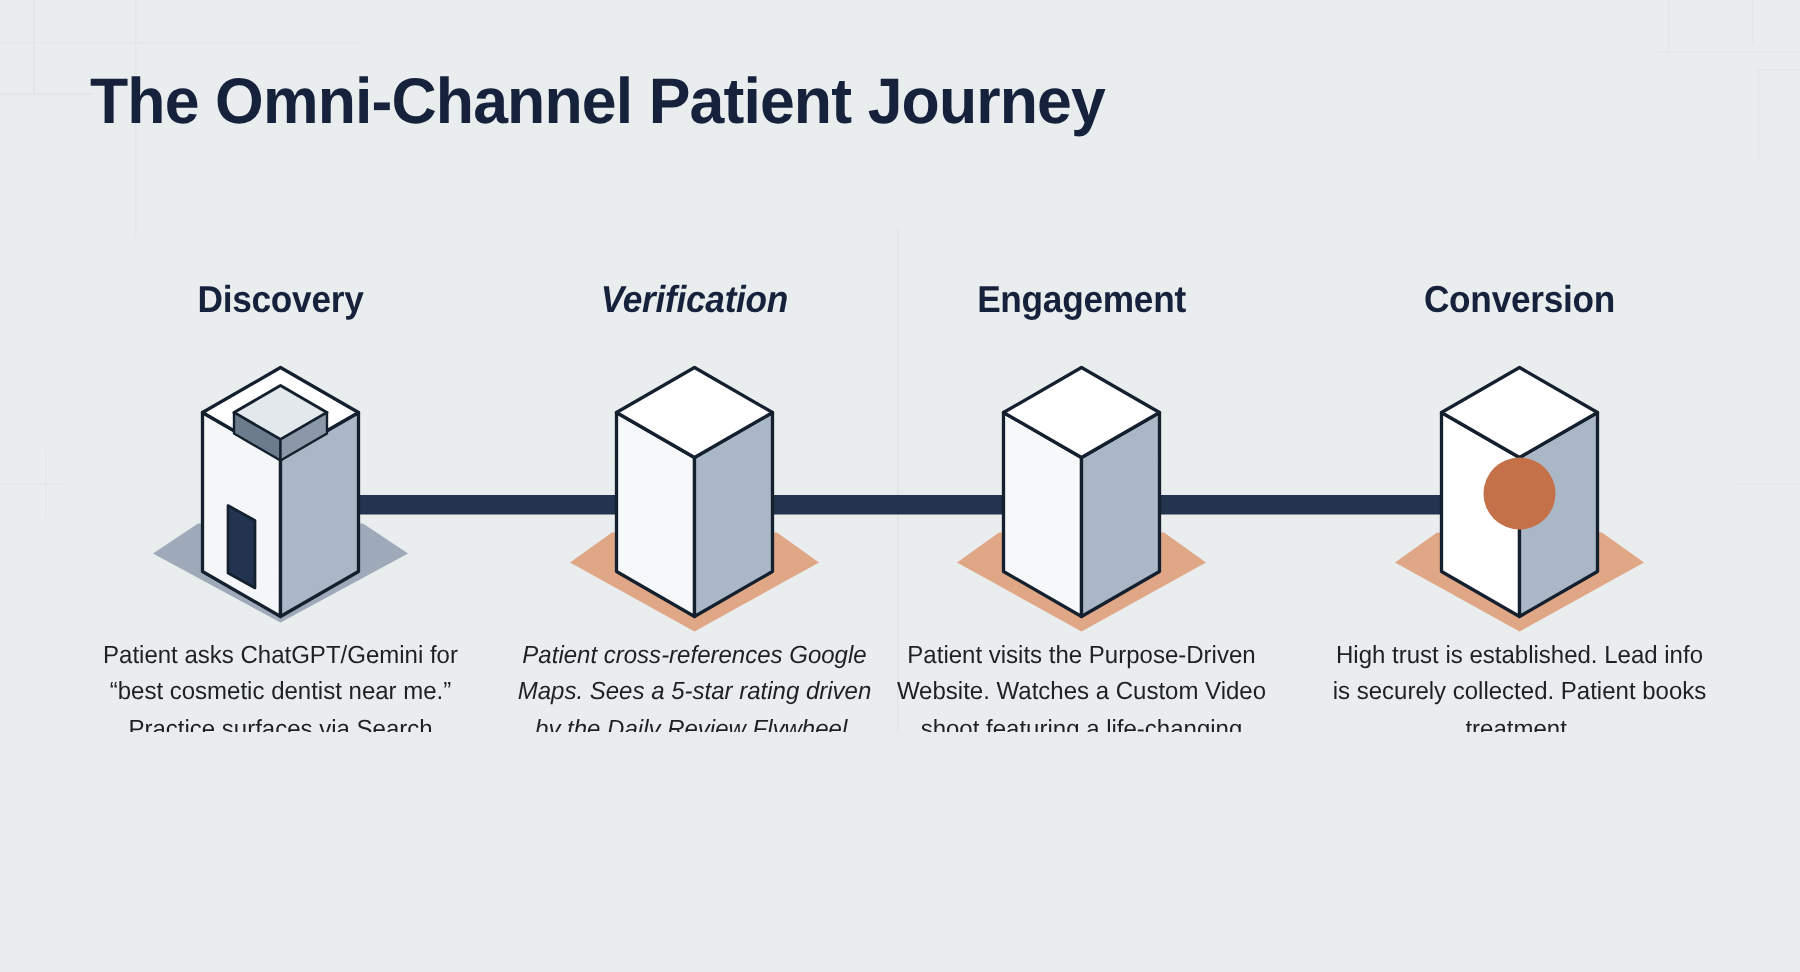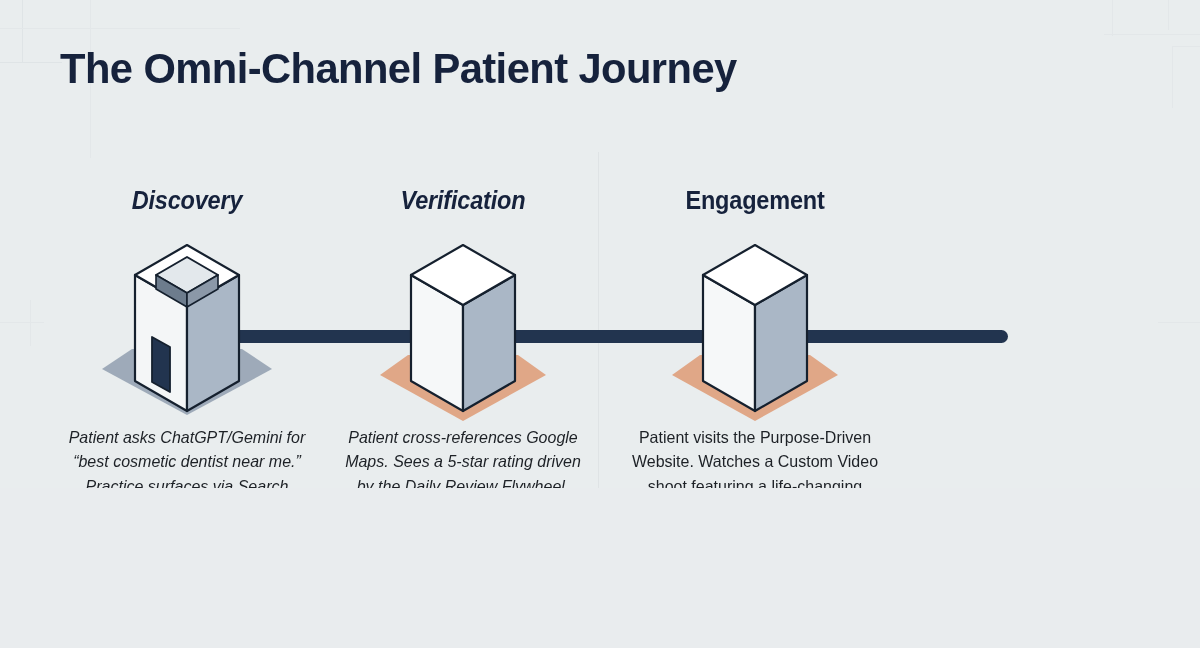--- a/index.html
+++ b/index.html
@@ -130,21 +130,21 @@
   </div>
 
   <div class="title">The Omni-Channel Patient Journey</div>
 
   <div class="rail-layer">
     <div class="rail" style="left:196px;  width:240px;"></div>
     <div class="rail" style="left:468px; width:242px;"></div>
     <div class="rail" style="left:742px; width:266px;"></div>
   </div>
 
-  <div class="stage" style="left:52px;font-style:italic;">
+  <div class="stage" style="left:52px;">
     <span class="stage-label">Discovery</span>
     <div class="art">
       <svg width="270" height="196" viewBox="0 0 270 196">
 
         <polygon points="135,186 50,140 80,120 190,120 220,140" fill="#9aa7b5" opacity="0.95"></polygon>
 
         <polygon points="83,46 83,152 135,182 135,76" fill="#f4f6f7" stroke="#15202e" stroke-width="2.2" stroke-linejoin="round"></polygon>
 
         <polygon points="135,76 135,182 187,152 187,46" fill="#aab7c6" stroke="#15202e" stroke-width="2.2" stroke-linejoin="round"></polygon>
 
@@ -167,27 +167,40 @@
       <svg width="270" height="196" viewBox="0 0 270 196">
         <polygon points="135,192 52,146 80,126 190,126 218,146" fill="#e0a787"></polygon>
         <polygon points="83,46 83,152 135,182 135,76" fill="#f6f8f9" stroke="#15202e" stroke-width="2.2" stroke-linejoin="round"></polygon>
         <polygon points="135,76 135,182 187,152 187,46" fill="#aab7c6" stroke="#15202e" stroke-width="2.2" stroke-linejoin="round"></polygon>
         <polygon points="83,46 135,16 187,46 135,76" fill="#ffffff" stroke="#15202e" stroke-width="2.2" stroke-linejoin="round"></polygon>
       </svg>
     </div>
     <div class="caption">Patient cross-references Google Maps. Sees a 5-star rating driven by the Daily Review Flywheel.</div>
   </div>
 
-  <div class="stage" style="left:620px;">
+  <div class="stage" style="left:586px;">
     <span class="stage-label">Engagement</span>
     <div class="art">
       <svg width="270" height="196" viewBox="0 0 270 196">
         <polygon points="135,192 52,146 80,126 190,126 218,146" fill="#e0a787"></polygon>
         <polygon points="83,46 83,152 135,182 135,76" fill="#f6f8f9" stroke="#15202e" stroke-width="2.2" stroke-linejoin="round"></polygon>
         <polygon points="135,76 135,182 187,152 187,46" fill="#aab7c6" stroke="#15202e" stroke-width="2.2" stroke-linejoin="round"></polygon>
         <polygon points="83,46 135,16 187,46 135,76" fill="#ffffff" stroke="#15202e" stroke-width="2.2" stroke-linejoin="round"></polygon>
       </svg>
     </div>
     <div class="caption">Patient visits the Purpose-Driven Website. Watches a Custom Video shoot featuring a life-changing patient story.</div>
   </div>
 
+  <div class="stage" style="left:878px;">
+    <span class="stage-label">Conversion</span>
+    <div class="art">
+      <svg width="270" height="196" viewBox="0 0 270 196">
+        <polygon points="135,192 52,146 80,126 190,126 218,146" fill="#e0a787"></polygon>
+        <polygon points="83,46 83,152 135,182 135,76" fill="#ffffff" stroke="#15202e" stroke-width="2.2" stroke-linejoin="round"></polygon>
+        <polygon points="135,76 135,182 187,152 187,46" fill="#aab7c6" stroke="#15202e" stroke-width="2.2" stroke-linejoin="round"></polygon>
+        <polygon points="83,46 135,16 187,46 135,76" fill="#ffffff" stroke="#15202e" stroke-width="2.2" stroke-linejoin="round"></polygon>
+        <circle cx="135" cy="100" r="24" fill="#c4714a"></circle>
+      </svg>
+    </div>
+    <div class="caption">High trust is established. Lead info is securely collected. Patient books treatment.</div>
+  </div>
 
 </div>
 
 </body></html>

